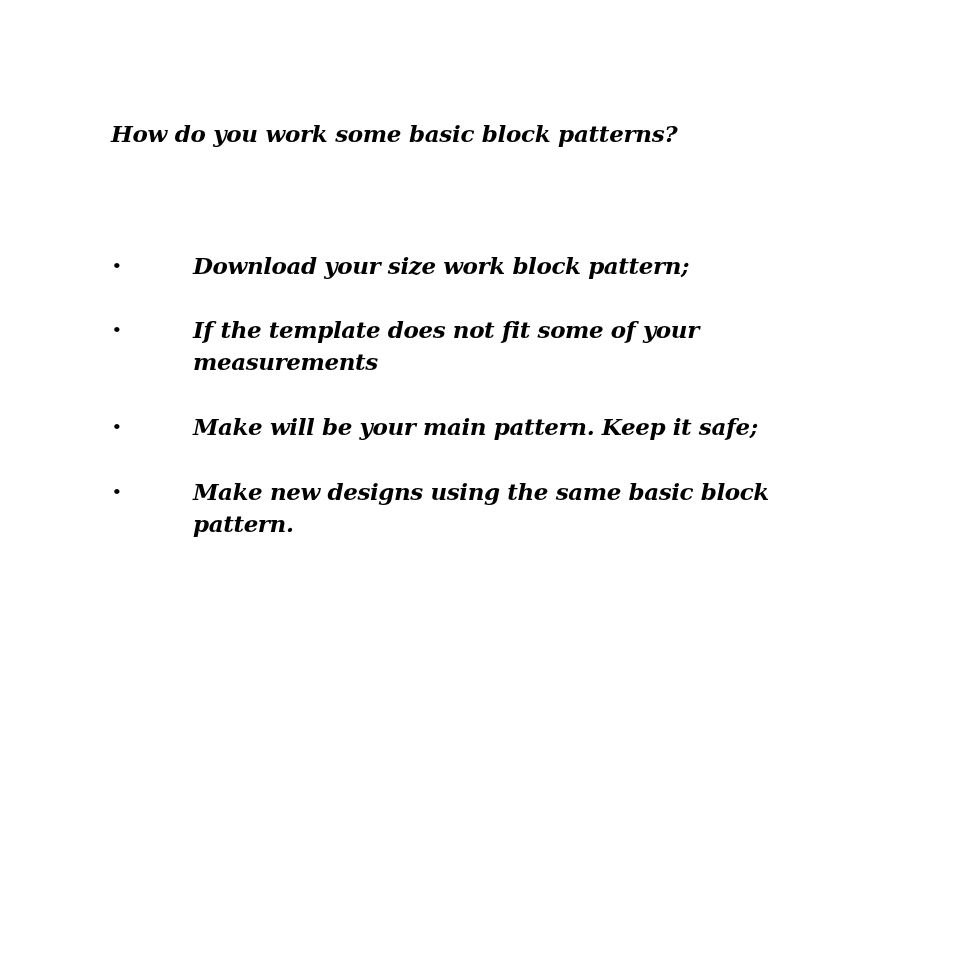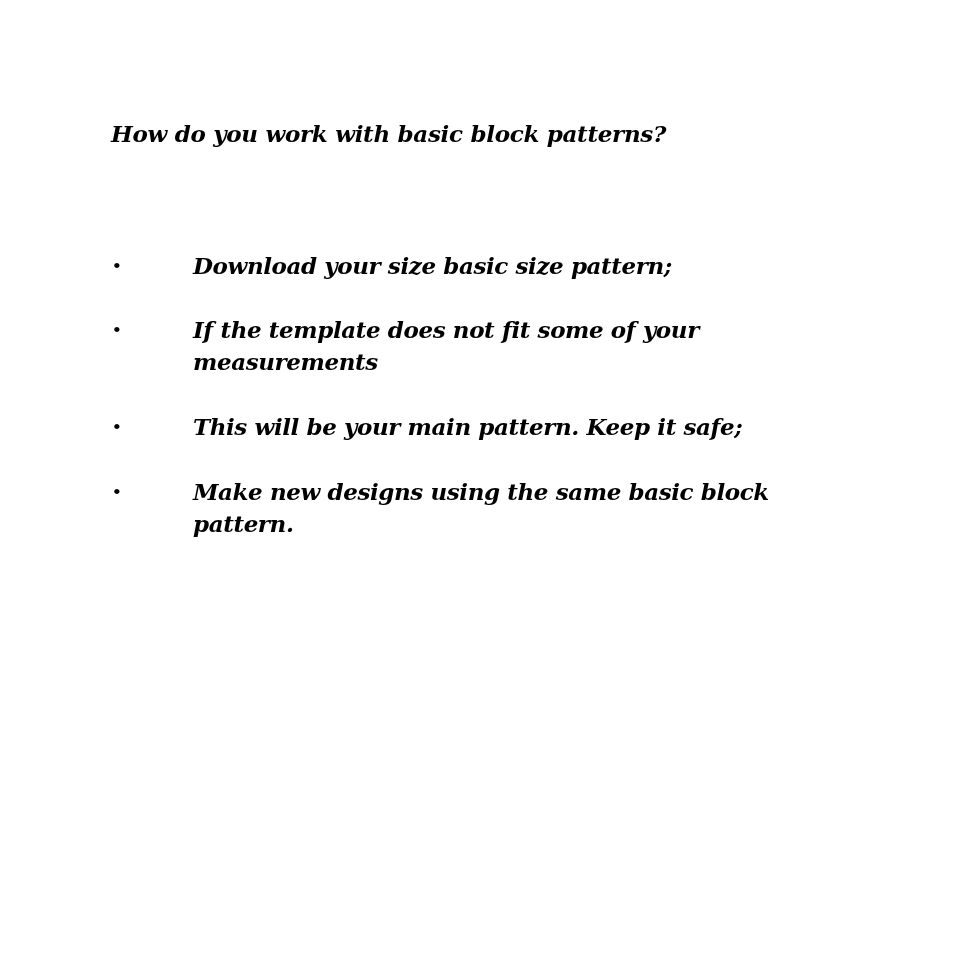--- a/index.html
+++ b/index.html
@@ -60,39 +60,39 @@
       letter-spacing: -0.4px;
     }
     .bullet-item:nth-child(1) { top: 250px; }
     .bullet-item:nth-child(2) { top: 314px; }
     .bullet-item:nth-child(3) { top: 411px; }
     .bullet-item:nth-child(4) { top: 476px; }
   </style>
 </head>
 <body>
 
-<h1 class="heading">How do you work with basic block patterns?</h1>
+<h1 class="heading">How do you work some basic block patterns?</h1>
 
 <ul class="bullets">
   <li class="bullet-item">
     <span class="bullet-dot">•</span>
     <span class="bullet-text">
-      <span>Download your size basic size pattern;</span>
+      <span>Download your size work block pattern;</span>
     </span>
   </li>
   <li class="bullet-item">
     <span class="bullet-dot">•</span>
     <span class="bullet-text">
       <span>If the template does not fit some of your measurements</span><br>
     </span>
   </li>
   <li class="bullet-item">
     <span class="bullet-dot">•</span>
     <span class="bullet-text">
-      <span>This will be your main pattern. Keep it safe;</span>
+      <span>Make will be your main pattern. Keep it safe;</span>
     </span>
   </li>
   <li class="bullet-item">
     <span class="bullet-dot">•</span>
     <span class="bullet-text">
       <span>Make new designs using the same basic block pattern.</span>
     </span>
   </li>
 </ul>
 

